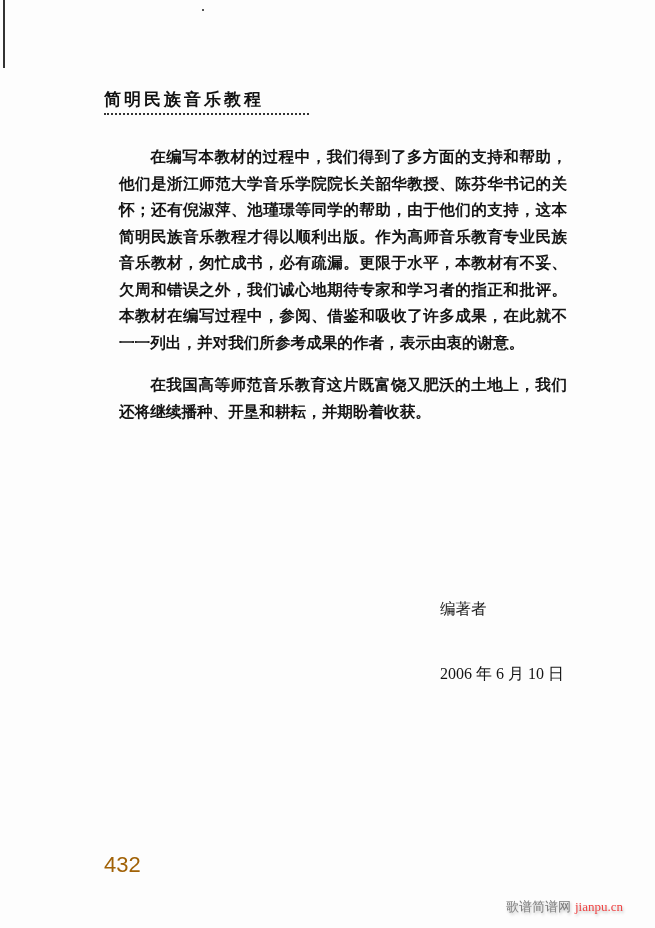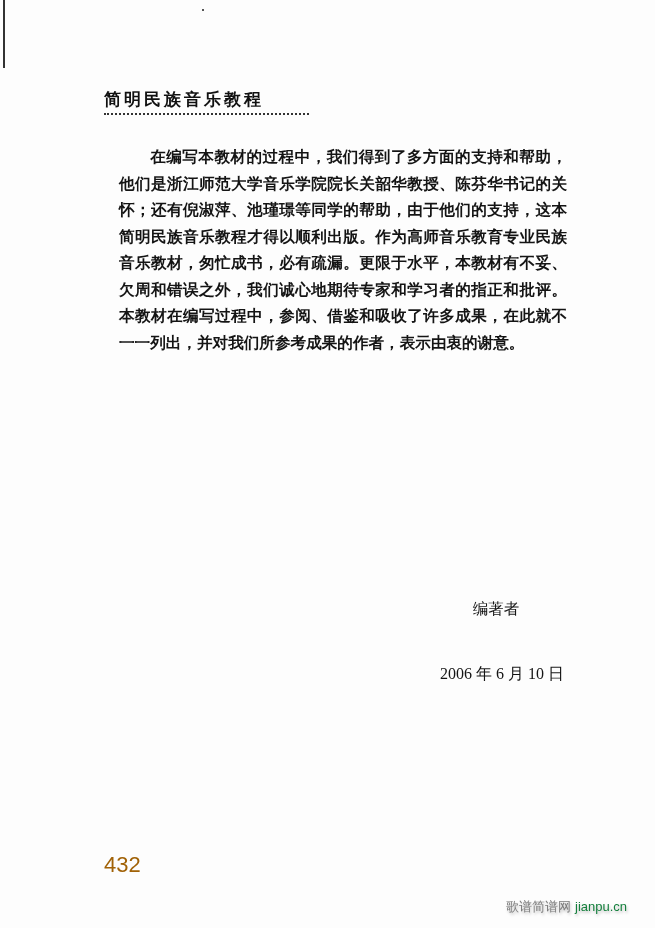--- a/index.html
+++ b/index.html
@@ -70,21 +70,21 @@
       position: absolute;
       left: 440px;
       top: 597px;
       width: 140px;
       font-family: "DejaVu Sans", "Liberation Sans", sans-serif;
       font-size: 15.5px;
       color: #151515;
     }
     .signature .sig-name {
       display: block;
-      text-align: center;
+      text-align: left;
       padding-right: 28px;
       height: 28px;
       line-height: 24px;
     }
     .signature .sig-date {
       display: block;
       white-space: nowrap;
       font-family: "Liberation Serif", "DejaVu Serif", serif;
       font-size: 16px;
       line-height: 24px;
@@ -104,36 +104,37 @@
       top: 898px;
       font-size: 13px;
       white-space: nowrap;
       text-shadow: 1px 2px 3px rgba(0,0,0,0.25);
     }
     .watermark .wm-cn {
       color: #7b7b7b;
       font-family: Liberation Mono, monospace;
     }
     .watermark .wm-domain {
-      color: #15803d;
-      font-family: Liberation Sans, sans-serif;
+      color: #ef4444;
+      font-family: Liberation Serif, serif;
       margin-left: 4px;
     }
   </style>
 </head>
 <body>
 
 <div class="left-rule"></div>
 <div class="speck"></div>
 
 <div class="running-head">简明民族音乐教程</div>
 <div class="head-rule"></div>
 
 <div class="body-text">
   <p>在编写本教材的过程中，我们得到了多方面的支持和帮助，他们是浙江师范大学音乐学院院长关韶华教授、陈芬华书记的关怀；还有倪淑萍、池瑾璟等同学的帮助，由于他们的支持，这本简明民族音乐教程才得以顺利出版。作为高师音乐教育专业民族音乐教材，匆忙成书，必有疏漏。更限于水平，本教材有不妥、欠周和错误之外，我们诚心地期待专家和学习者的指正和批评。本教材在编写过程中，参阅、借鉴和吸收了许多成果，在此就不一一列出，并对我们所参考成果的作者，表示由衷的谢意。</p>
+  <p>在我国高等师范音乐教育这片既富饶又肥沃的土地上，我们还将继续播种、开垦和耕耘，并期盼着收获。</p>
 </div>
 
 <div class="signature">
   <span class="sig-name">编著者</span>
   <span class="sig-date">2006 年 6 月 10 日</span>
 </div>
 
 <div class="page-number">432</div>
 
 <div class="watermark">

